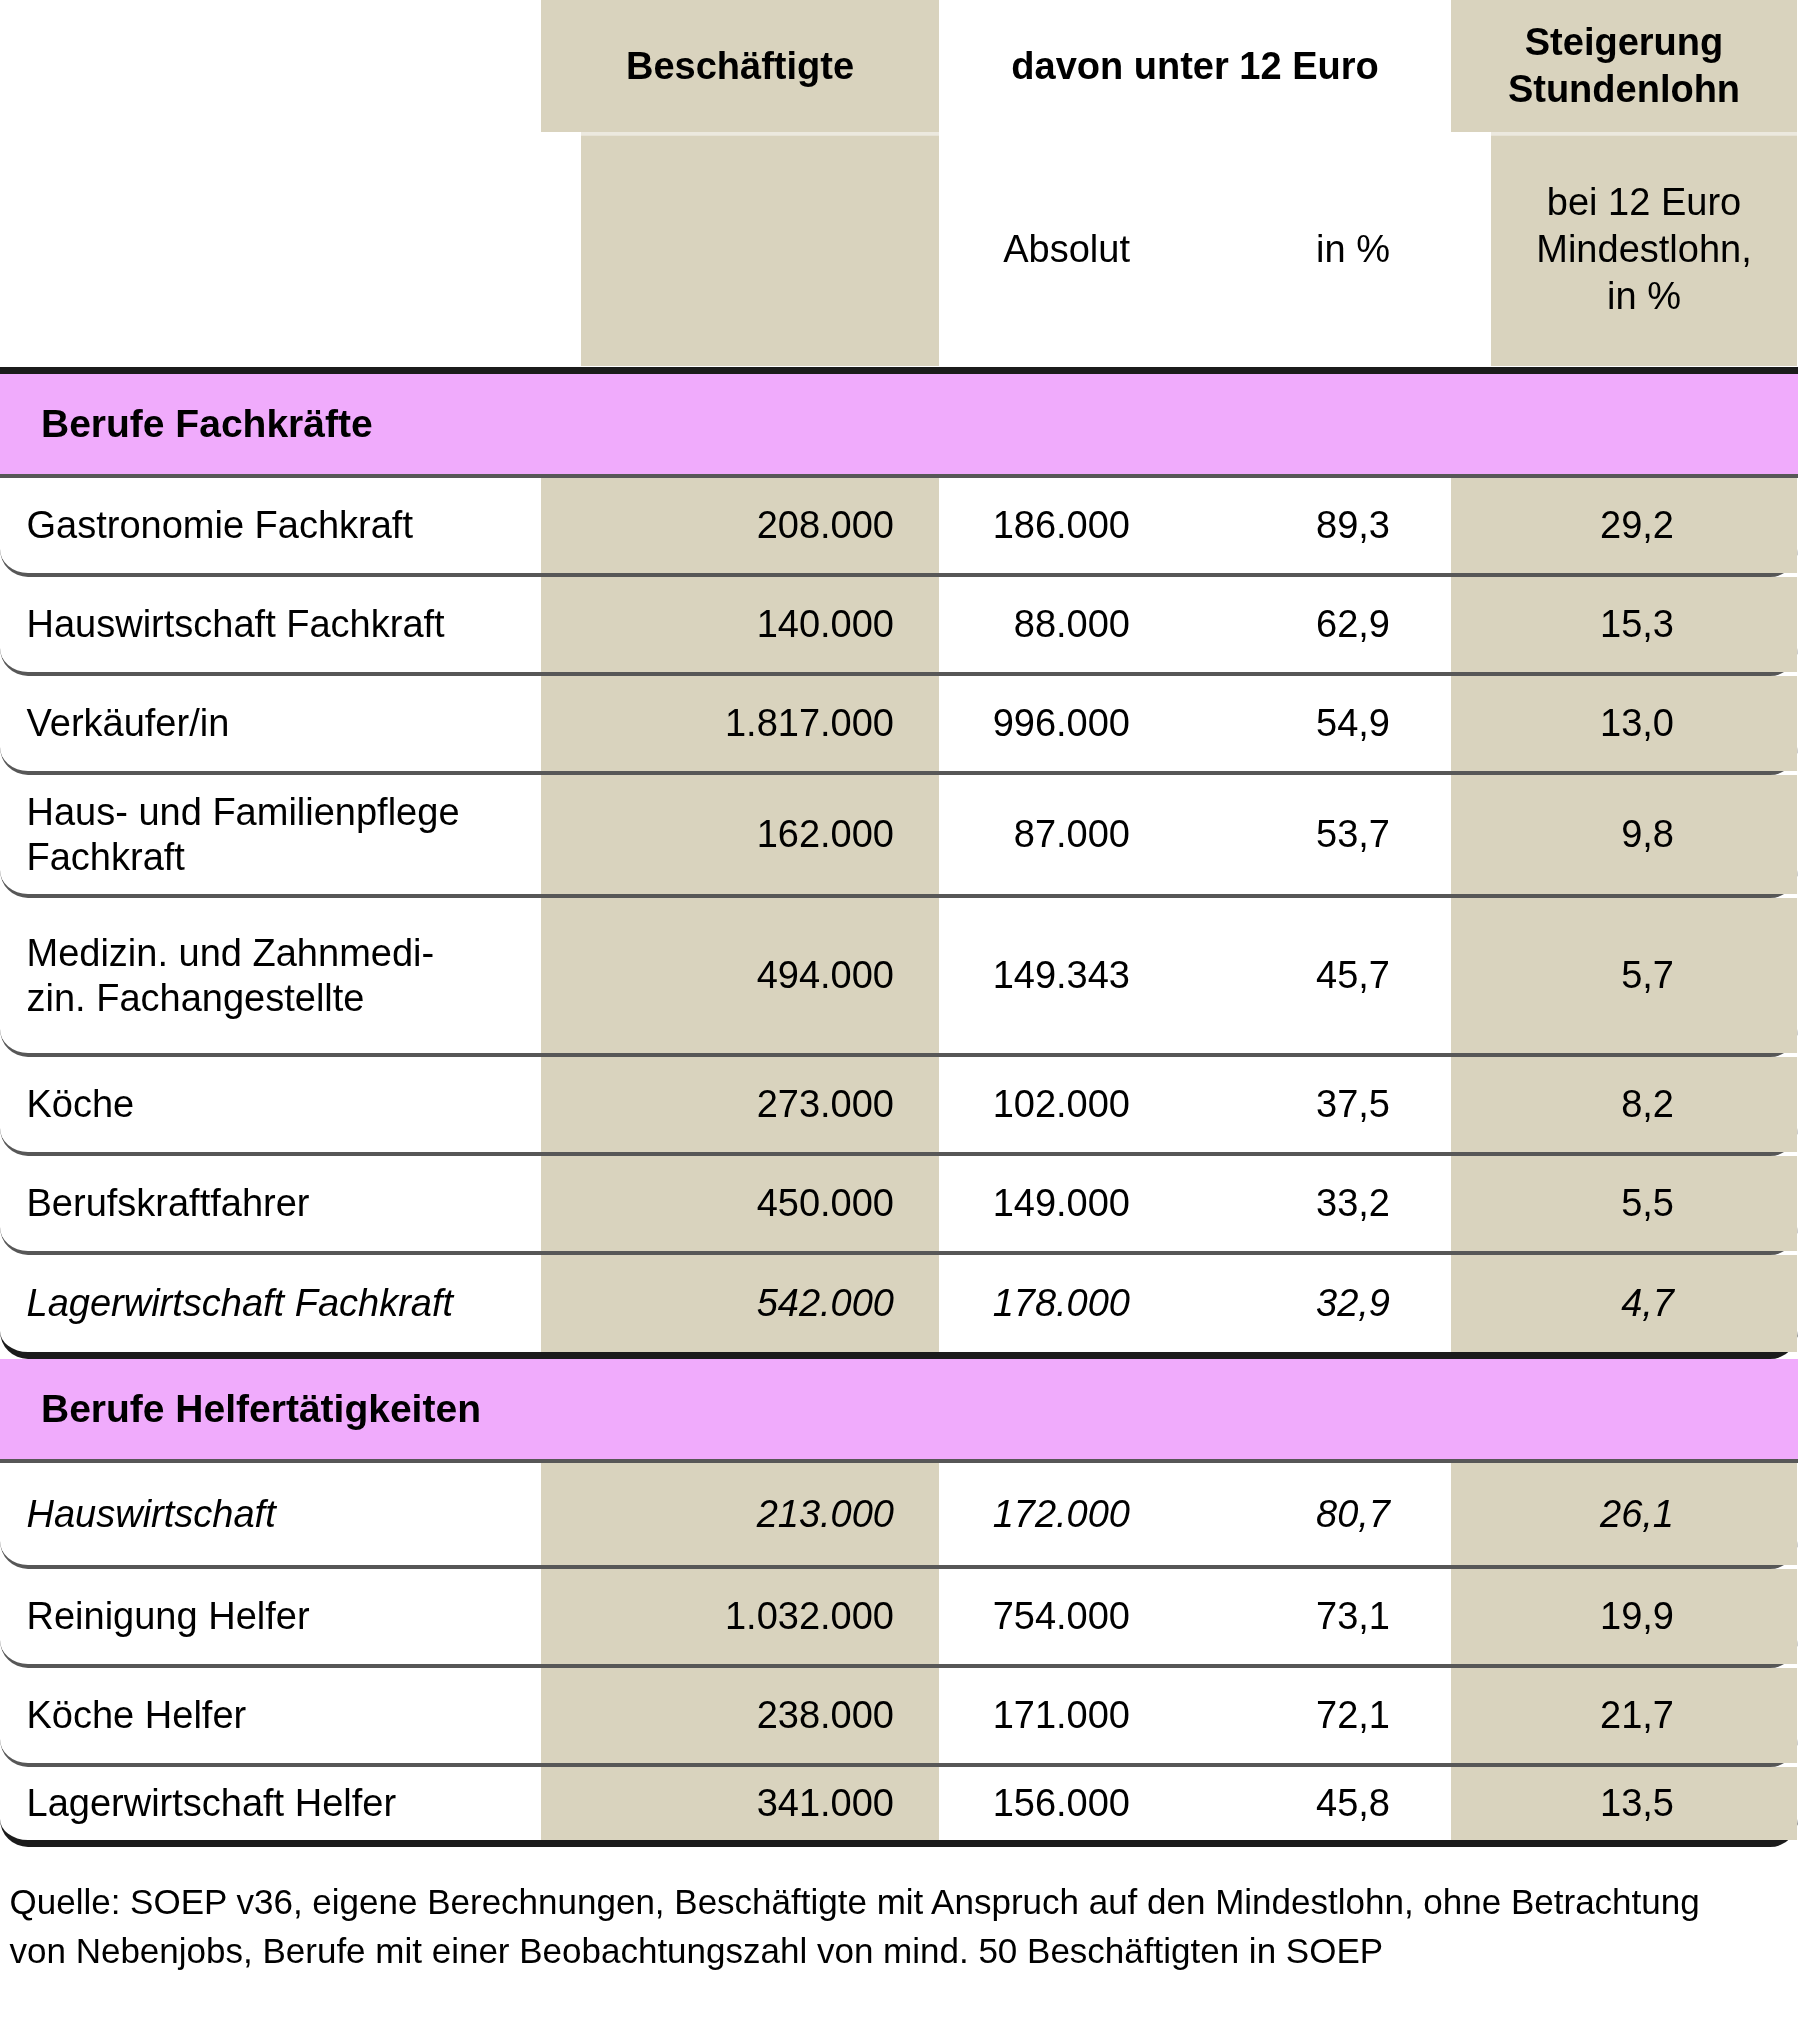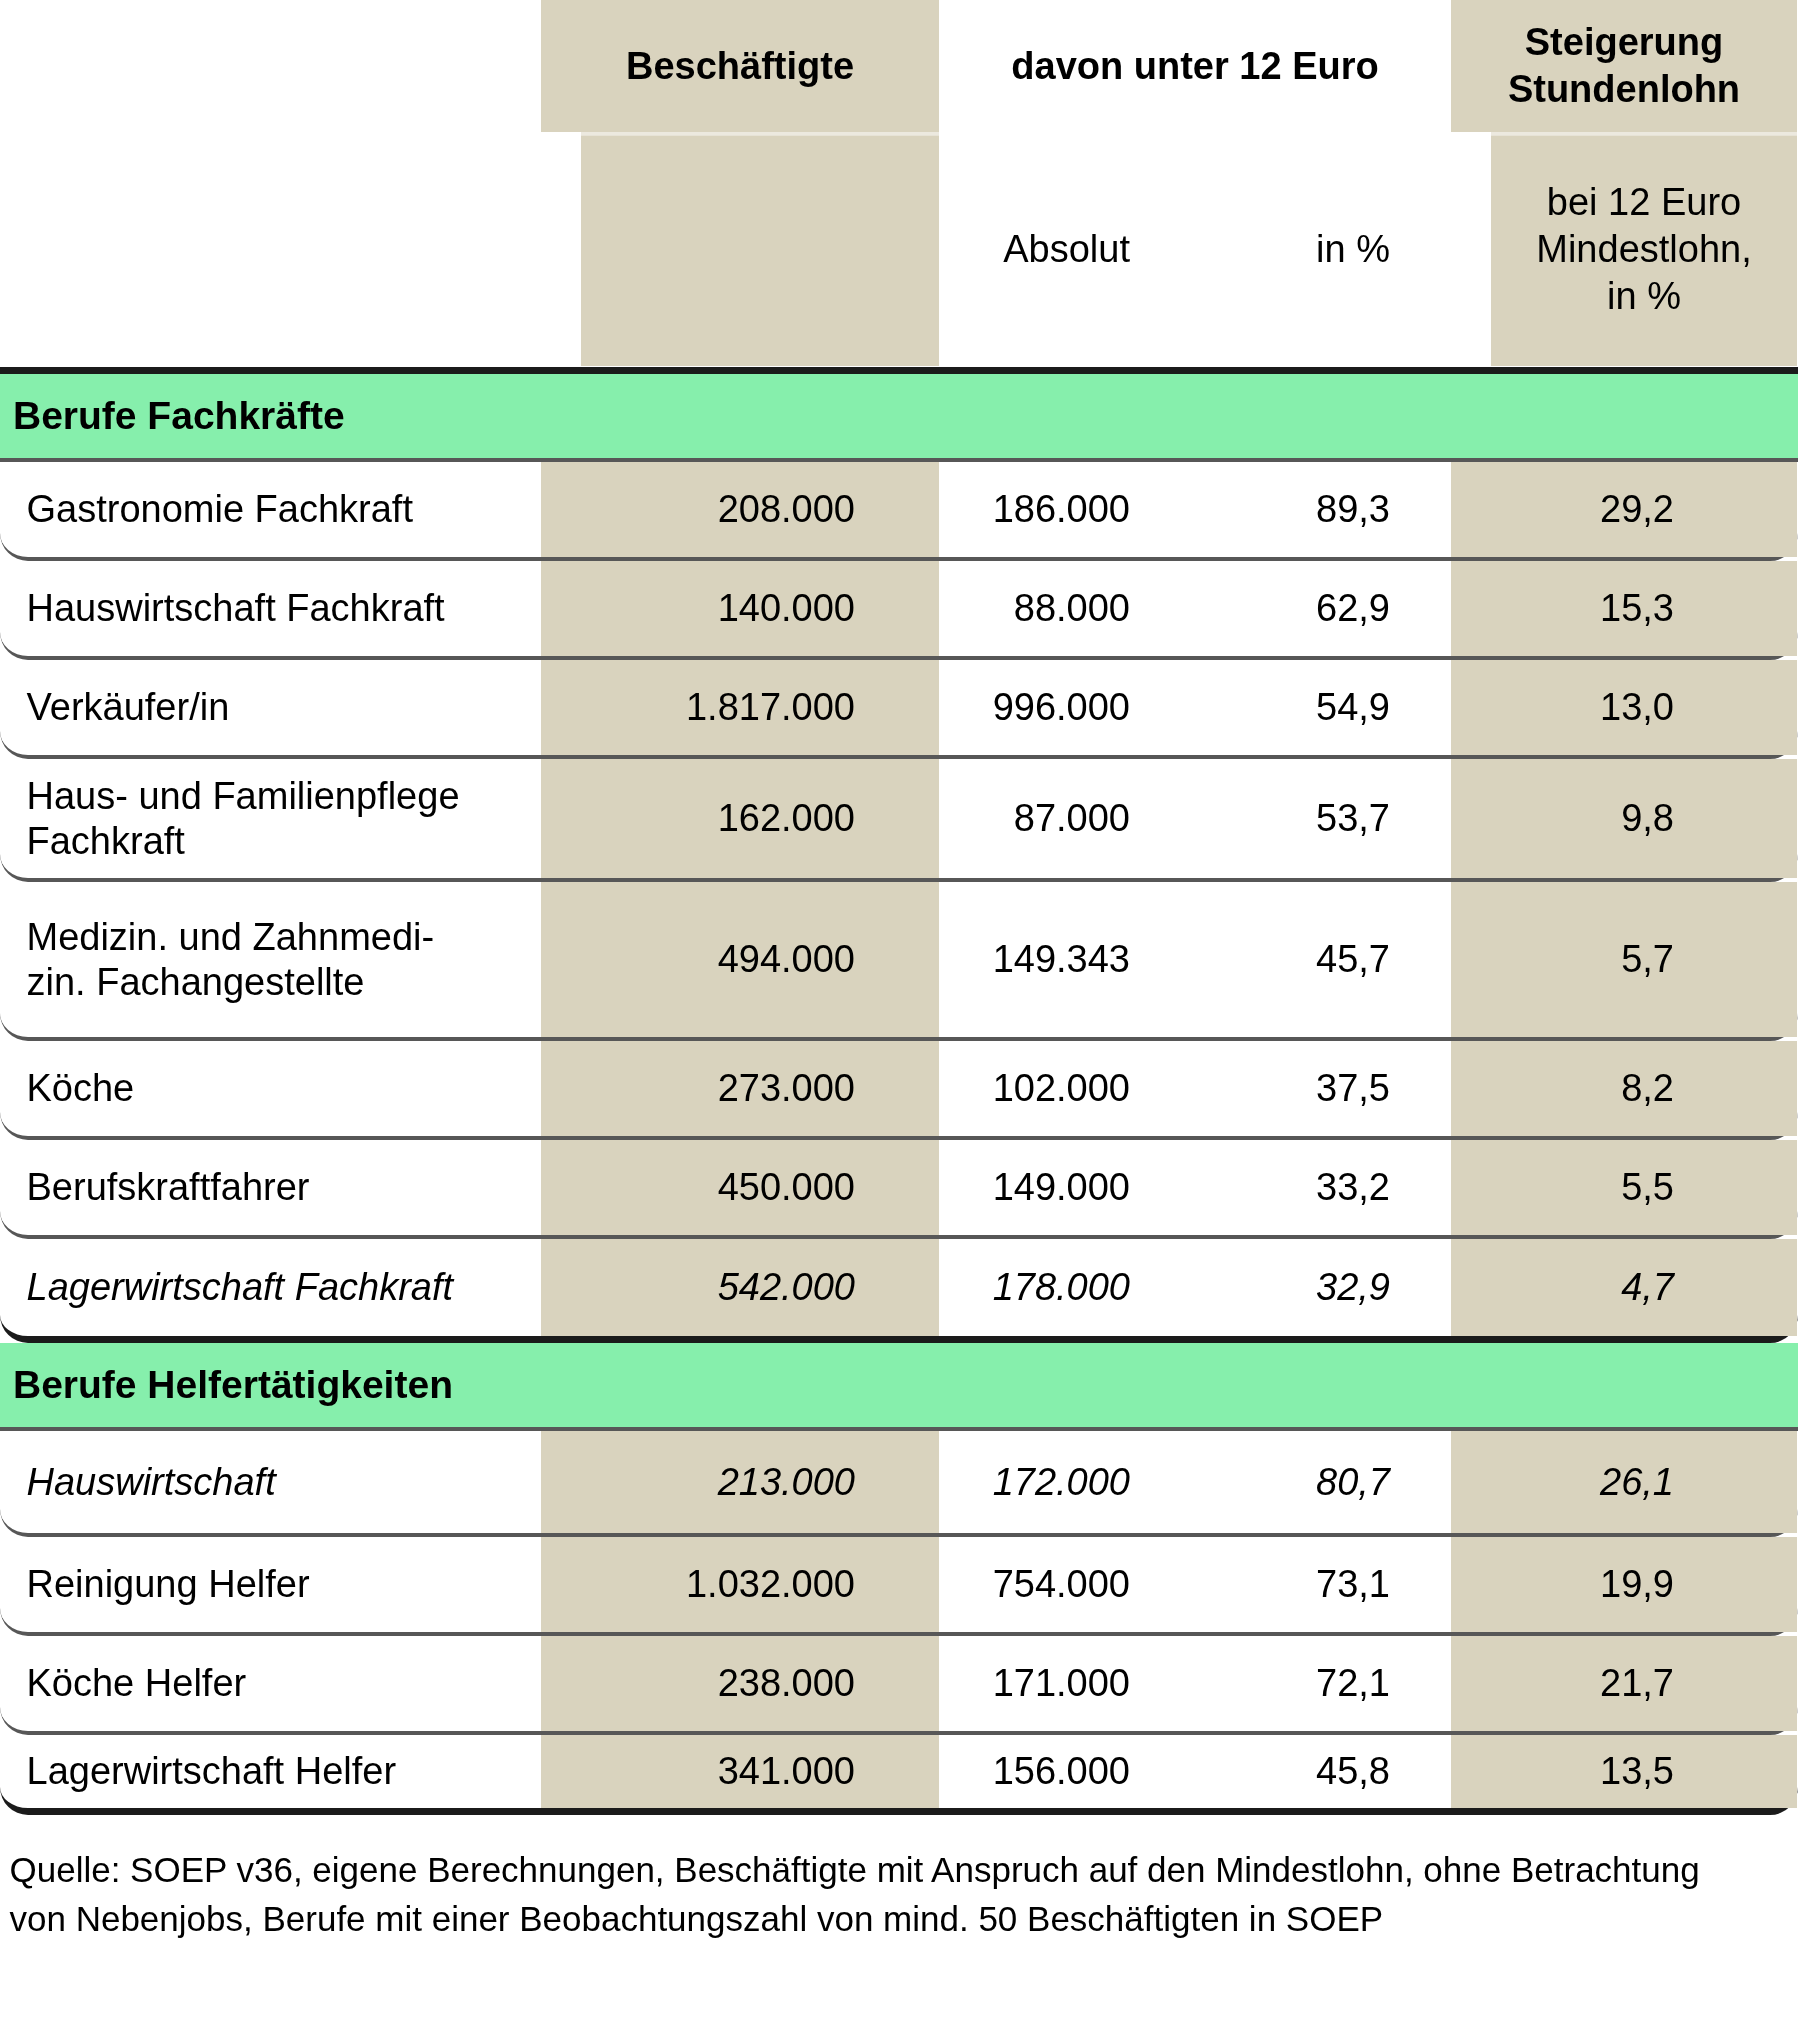--- a/index.html
+++ b/index.html
@@ -15,37 +15,37 @@
   .thead{height:374px;box-sizing:border-box;border-bottom:7.6px solid var(--strong);}
   .bandA{display:grid;grid-template-columns:541px 398px 512px 346px;height:132px;}
   .bandB{display:grid;grid-template-columns:541px 398px 236px 276px 346px;height:234px;}
   .c{display:flex;align-items:center;box-sizing:border-box;}
   .bandA .c,.bandB .c{font-size:38px;line-height:47px;}
   .bandA .c{font-weight:bold;}
   .center{justify-content:center;text-align:center;}
   .shine{box-shadow:inset 0 3.8px 0 rgba(255,255,255,.5);margin-left:40px;}
 
   
-  .stitle{height:88px;box-sizing:border-box;border-bottom:4.7px solid var(--sep);
-          display:flex;align-items:center;padding-left:13px;
-          font-weight:bold;font-size:39px;background:#86efac;}
+  .stitle{height:104px;box-sizing:border-box;border-bottom:4.7px solid var(--sep);
+          display:flex;align-items:center;padding-left:41px;
+          font-weight:bold;font-size:39px;background:#f0abfc;}
 
   
   .row{display:grid;grid-template-columns:541px 398px 236px 276px 346px;
        height:99px;box-sizing:border-box;border-bottom:4.7px solid var(--sep);border-radius:28px;}
   .row.h112{height:106px;font-style:italic;}
   .row.h130{height:123px;}
   .row.h168{height:159px;}
   .row.h110{height:104px;font-style:italic;}
   .row.h108{height:80px;}
   .thick{border-bottom:7.6px solid var(--strong);}
 
   .label{padding-left:26.5px;font-size:38px;line-height:45px;white-space:pre-line;}
   .num{justify-content:flex-end;font-size:38px;}
-  .pr-besch{padding-right:84px;}
+  .pr-besch{padding-right:45px;}
   .pr-abs{padding-right:45px;}
   .pr-pct{padding-right:61px;}
   .pr-stei{padding-right:123px;}
   .rightal{justify-content:flex-end;}
 
   
   .source{padding:30px 57px 0 9.5px;font-size:35px;line-height:49px;white-space:pre-line;}
 </style>
 </head>
 <body>

